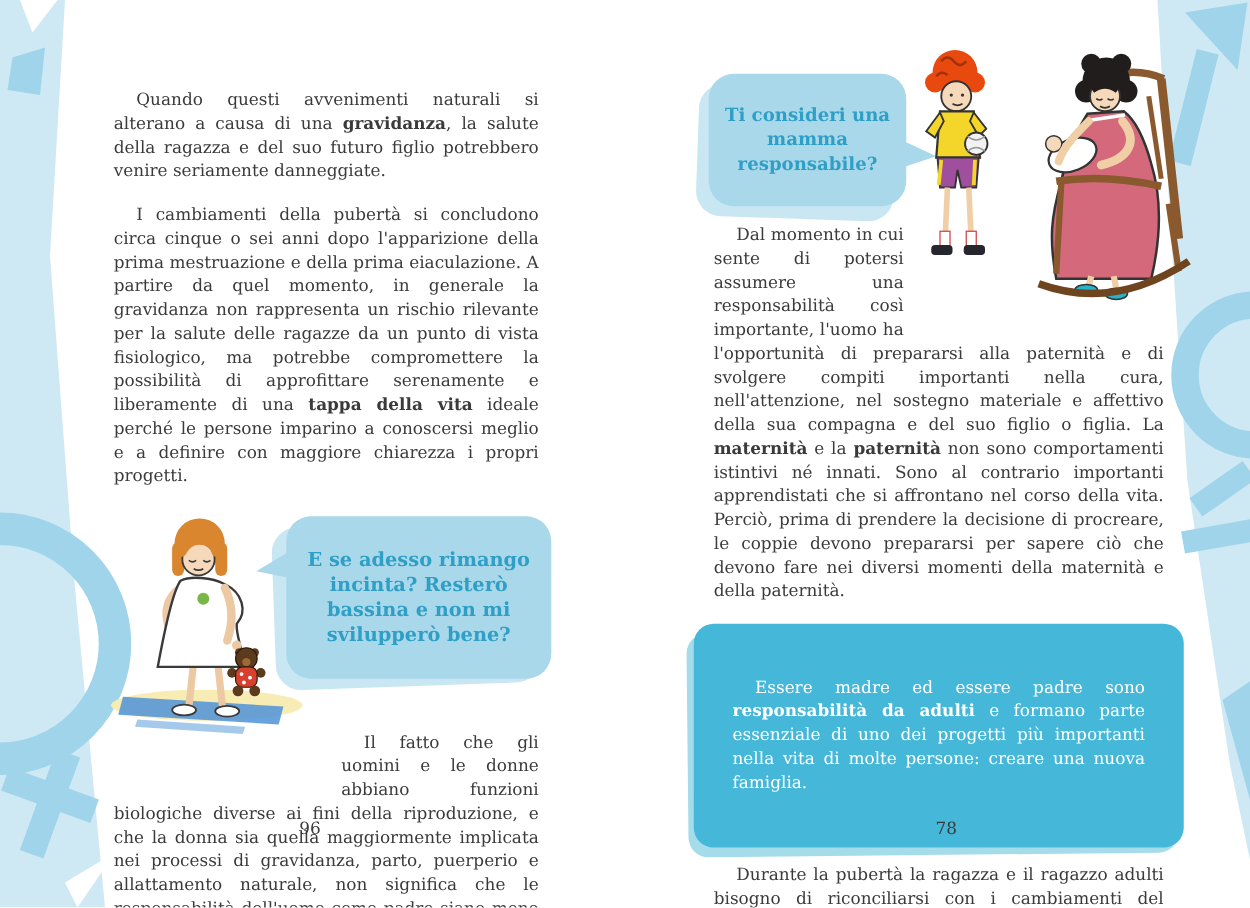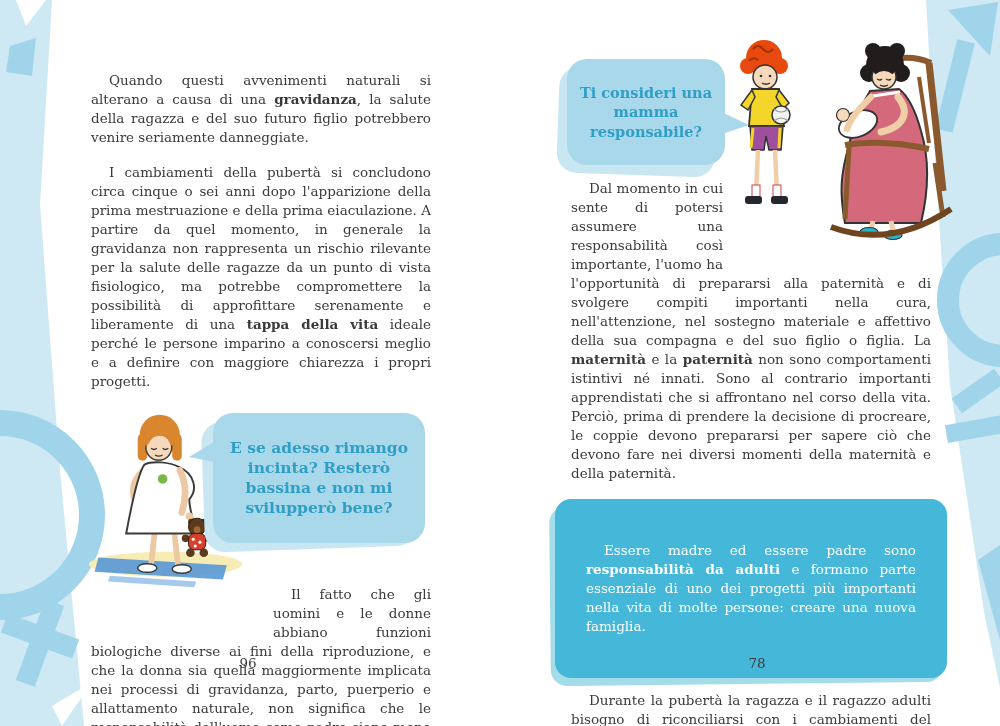--- a/index.html
+++ b/index.html
@@ -30,21 +30,21 @@
   .girl-svg { position:absolute; left:6px; top:2px; width:168px; height:182px; }
   .float-spacer-left  { float:left;  width:182px; height:44px; }
   .float-spacer-right { float:right; width:208px; height:92px; }
 
   
   .bubble { position:absolute; }
   .bubble-back { position:absolute; left:0; top:0; right:0; bottom:0; border-radius:20px; background:var(--bubble-back,#c9e6f3); }
   .bubble-body { position:absolute; left:0; top:0; right:0; bottom:0; border-radius:20px; background:var(--bubble-bg,#a9d8ea);
                  display:flex; align-items:center; justify-content:flex-end; text-align:center;
                  color:var(--bubble-text,#2f9fc6); font-weight:bold; padding:8px 12px; }
-  #bubble-girl   { left:138px; top:6px; width:212px; height:130px; font-size:15.5px; line-height:1.3; }
+  #bubble-girl   { left:154px; top:6px; width:212px; height:130px; font-size:15.5px; line-height:1.3; }
   #bubble-girl .bubble-back { transform:translate(-10px,6px) rotate(-2deg); }
   #bubble-mother { left:12px; top:4px; width:158px; height:106px; font-size:14.5px; line-height:1.35; }
   #bubble-mother .bubble-back { transform:translate(-9px,10px) rotate(2deg); }
   .tail { position:absolute; width:30px; height:30px; }
   .tail polygon { fill:var(--bubble-bg,#a9d8ea); }
   .tail-left  { left:-24px; top:26px; }
   .tail-right { right:-24px; top:52px; }
 
   
   .boy-mother-svg { position:absolute; left:168px; top:-22px; width:232px; height:218px; }

